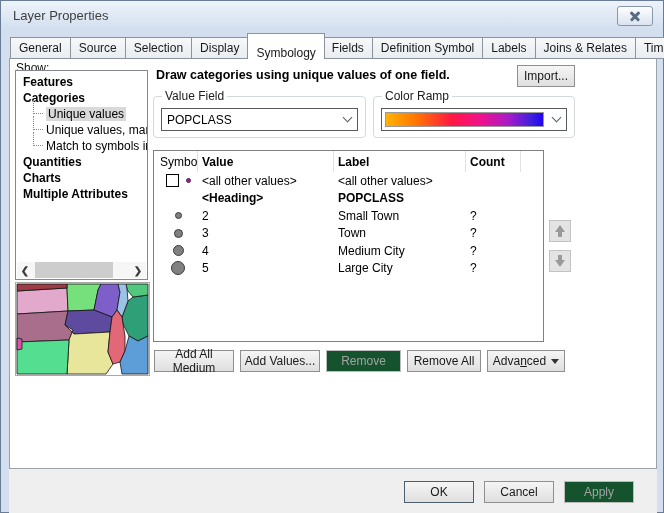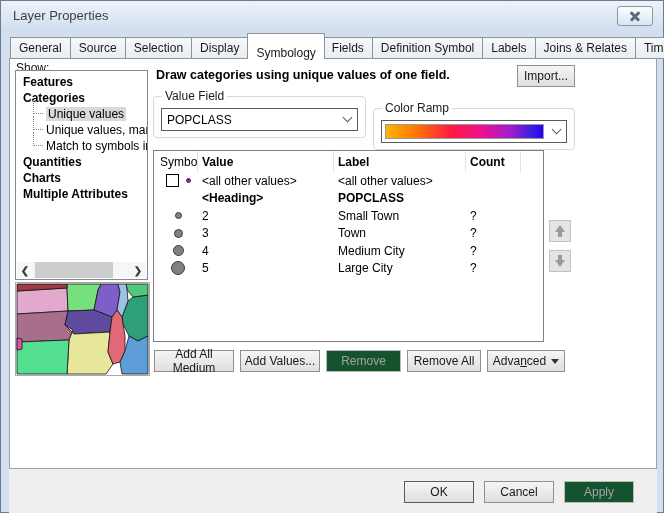--- a/index.html
+++ b/index.html
@@ -72,21 +72,21 @@
   .btn {
     font-size:12px; color:#1a1a1a; text-align:center;
     background:linear-gradient(#f5f5f5,#dfdfdf); border:1px solid #8f8f8f; border-radius:0;
     display:flex; align-items:center; justify-content:center; cursor:default;
   }
   .btn.disabled { color:#a3a3a3; background:#14532d; border-color:#bcbcbc; }
   .import-btn { position:absolute; left:507px; top:6px; width:58px; height:22px; }
   .groupbox { position:absolute; border:1px solid #d3d9dd; border-radius:4px; }
   .groupbox .gb-label { position:absolute; left:8px; top:-8px; background:#fff; padding:0 3px; font-size:12px; color:#202020; }
   .gb-valuefield { left:143px; top:37px; width:213px; height:42px; }
-  .gb-colorramp  { left:363px; top:37px; width:202px; height:42px;margin-top:12px; }
+  .gb-colorramp  { left:363px; top:37px; width:202px; height:42px; }
   .combo {
     position:absolute; left:7px; top:11px; right:7px; height:23px;
     background:#fff; border:1px solid #5a5a5a; display:flex; align-items:center;
   }
   .combo-text { flex:1; font-size:12px; padding-left:5px; color:#000; }
   .combo-arrow { width:20px; display:flex; align-items:center; justify-content:center; }
   .chev { width:7px; height:7px; border-right:1.8px solid #55606a; border-bottom:1.8px solid #55606a; transform:rotate(45deg); margin-top:-4px; }
   .ramp-swatch { flex:1; height:15px; margin:0 2px 0 3px; border:1px solid #9a9a9a;
     background:linear-gradient(90deg,#ffb300 0%,#ff7a00 18%,#ff1744 42%,#f0128c 60%,#a81cc8 78%,#3c1fe0 93%,#2402f5 100%); }
   

